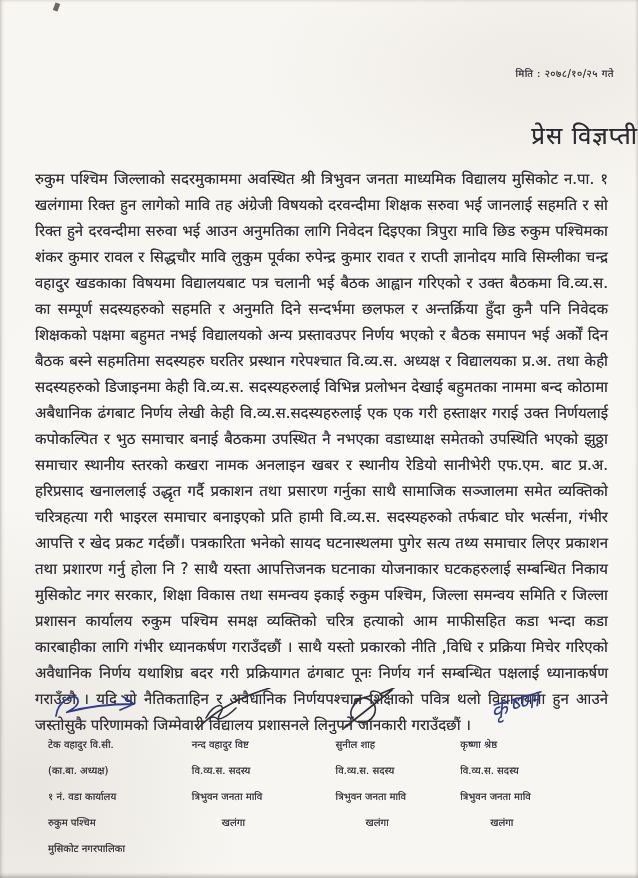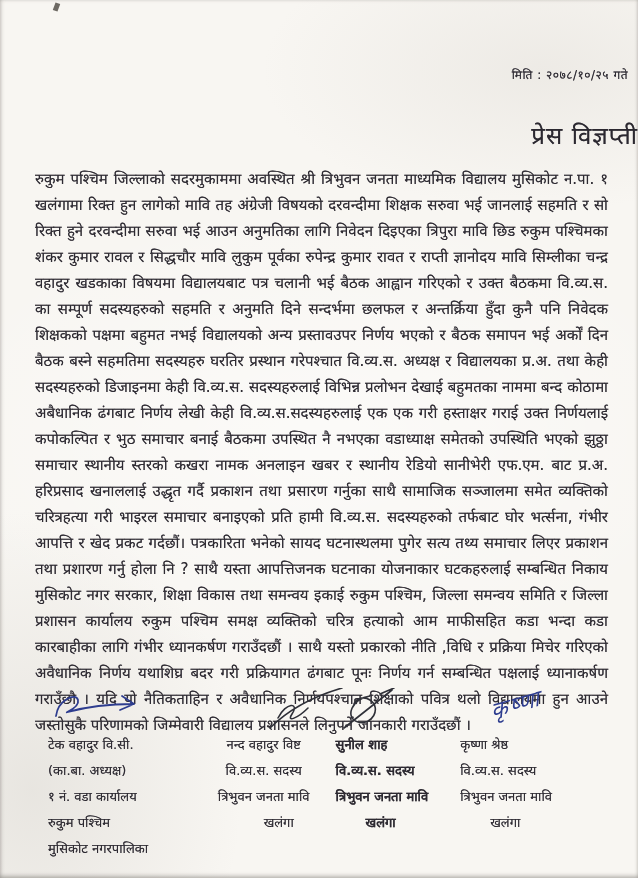--- a/index.html
+++ b/index.html
@@ -23,22 +23,22 @@
       inset -2px 0 3px -1px rgba(120,115,108,0.15),
       inset 0 2px 3px -1px rgba(120,115,108,0.12);
     overflow: hidden;
     color: #2b2830;
   }
   .speck {
     position: absolute; top: 3px; left: 54px; width: 5px; height: 8px;
     background: #4a463f; transform: rotate(20deg); opacity: 0.8;
   }
   .date-line {
-    position: absolute; top: 66px; right: 10px;
-    font-size: 12px; letter-spacing: 0.5px;
+    position: absolute; top: 66px; right: 24px;
+    font-size: 10px; letter-spacing: 0.5px;
     color: #2e2b33;
     text-shadow: 0 0 0.5px rgba(40,36,46,0.6);
   }
   .title {
     position: absolute; top: 118px; left: 0; width: 100%;
     text-align: right;
     font-size: 24px; font-weight: normal;
     letter-spacing: 1px;
     color: #2b2830;
     text-shadow: 0 0 0.5px rgba(40,36,46,0.6);
@@ -51,26 +51,26 @@
     text-shadow: 0 0 0.4px rgba(45,42,50,0.55);
   }
   .signatures {
     position: absolute; top: 688px; left: 0; width: 638px;
     display: flex;
     padding: 0 34px 0 48px;
     justify-content: space-between;
   }
   .sig-col { display: flex; flex-direction: column; }
   .sig-col-1 { width: 150px; }
-  .sig-col-2 { width: 150px; align-items: center; }
-  .sig-col-3 { width: 130px; font-weight: bold; }
+  .sig-col-2 { width: 150px; }
+  .sig-col-3 { width: 130px; }
   .sig-col-4 { width: 150px; }
   .scribble-box { height: 44px; position: relative; }
   .sig-text {
-    font-size: 13px; line-height: 26px;
+    font-size: 10px; line-height: 26px;
     color: #2d2a32; white-space: nowrap;
     text-shadow: 0 0 0.4px rgba(45,42,50,0.55);
   }
   .indent { padding-left: 30px; }
   .hand-sig {
     position: absolute; top: 0; left: 30px;
     font-size: 22px; font-style: italic;
     color: #2e3d8f;
     transform: rotate(-16deg) skewX(-8deg);
     letter-spacing: 2px;

